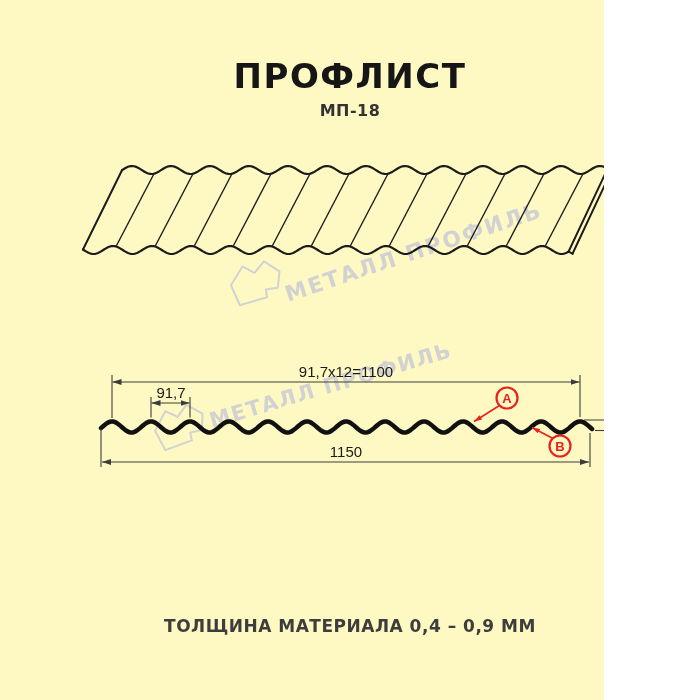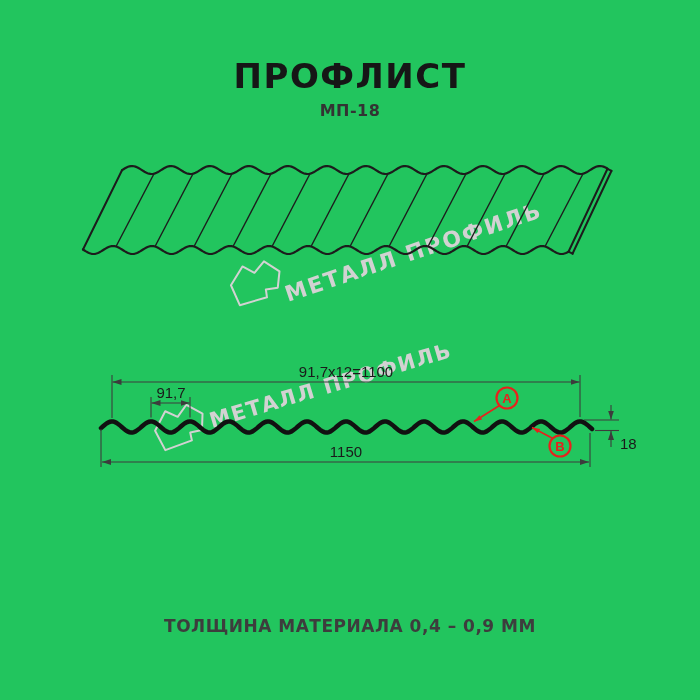--- a/index.html
+++ b/index.html
@@ -1,16 +1,16 @@
 <!DOCTYPE html>
 <html><head>
 <meta charset="utf-8">
 <style>
   html,body{margin:0;padding:0;background:#fff;}
-  #stage{position:relative;width:700px;height:700px;background:#22c55e;overflow:hidden;
+  #stage{position:relative;width:604px;height:700px;background:#fef9c3;overflow:hidden;
          font-family:"Liberation Sans",sans-serif;}
   .title{position:absolute;left:0;top:56px;width:700px;text-align:center;
          font-family:"DejaVu Sans",sans-serif;font-weight:bold;font-size:34px;
          letter-spacing:1.5px;color:#161616;}
   .subtitle{position:absolute;left:0;top:101px;width:700px;text-align:center;
          font-family:"DejaVu Sans",sans-serif;font-weight:bold;font-size:16px;
          letter-spacing:.5px;color:#333;}
   .footer{position:absolute;left:0;top:616px;width:700px;text-align:center;
          font-family:"DejaVu Sans",sans-serif;font-weight:bold;font-size:17px;
          letter-spacing:.5px;color:#3d3d3d;}

